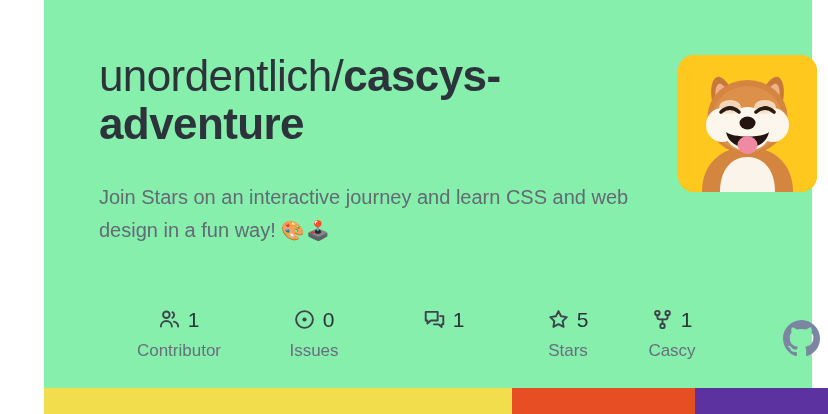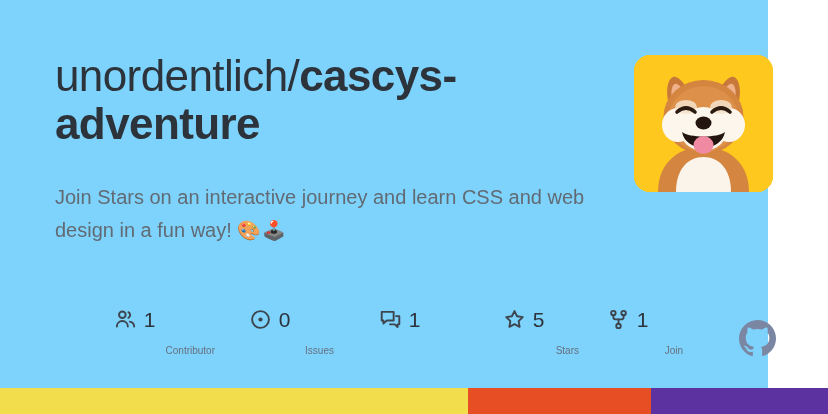--- a/index.html
+++ b/index.html
@@ -13,21 +13,22 @@
 
   body {
     font-family: "Liberation Sans", sans-serif;
     -webkit-font-smoothing: antialiased;
   }
 
   #card {
     position: relative;
     width: 768px;
     height: 414px;
-    background: #7dd3fc;
+    background: #86efac;
+    margin-left: 44px;
   }
 
   
   #header {
     position: absolute;
     left: 55px;
     top: 52px;
     width: 560px;
   }
 
@@ -106,25 +107,24 @@
 
   .stat-value {
     font-size: 21px;
     line-height: 21px;
     color: #2d333b;
     font-weight: 400;
   }
 
   .stat-label {
     margin-top: 10px;
-    font-size: 10px;
+    font-size: 17px;
     line-height: 18px;
     color: #676f7d;
     font-weight: 400;
-    text-align: right;
   }
 
   .stat-0 { left: 0px;   width: 160px; }
   .stat-1 { left: 151px; width: 128px; }
   .stat-2 { left: 265px; width: 160px; }
   .stat-3 { left: 414px; width: 110px; }
   .stat-4 { left: 518px; width: 110px; }
 
   
   #github-mark {
@@ -250,21 +250,21 @@
           <svg width="21" height="21" viewBox="0 0 16 16" fill="none" stroke="#3d444d" stroke-width="1.45" stroke-linecap="round" stroke-linejoin="round">
             <circle cx="4.1" cy="3.1" r="1.7"></circle>
             <circle cx="11.9" cy="3.1" r="1.7"></circle>
             <circle cx="8" cy="12.9" r="1.7"></circle>
             <path d="M4.1 4.8v1.5a1.6 1.6 0 0 0 1.6 1.6h4.6a1.6 1.6 0 0 0 1.6-1.6V4.8"></path>
             <path d="M8 7.9v3.3"></path>
           </svg>
         </span>
         <span class="stat-value">1</span>
       </div>
-      <div class="stat-label">Join</div>
+      <div class="stat-label">Cascy</div>
     </div>
 
   </div>
 
   <div id="github-mark">
     <svg viewBox="0 0 16 16" xmlns="http://www.w3.org/2000/svg">
       <path fill="#7b86a2" d="M8 0C3.58 0 0 3.58 0 8c0 3.54 2.29 6.53 5.47 7.59.4.07.55-.17.55-.38 0-.19-.01-.82-.01-1.49-2.01.37-2.53-.49-2.69-.94-.09-.23-.48-.94-.82-1.13-.28-.15-.68-.52-.01-.53.63-.01 1.08.58 1.23.82.72 1.21 1.87.87 2.33.66.07-.52.28-.87.51-1.07-1.78-.2-3.64-.89-3.64-3.95 0-.87.31-1.59.82-2.15-.08-.2-.36-1.02.08-2.12 0 0 .67-.21 2.2.82a7.4 7.4 0 0 1 2-.27c.68 0 1.36.09 2 .27 1.53-1.04 2.2-.82 2.2-.82.44 1.1.16 1.92.08 2.12.51.56.82 1.27.82 2.15 0 3.07-1.87 3.75-3.65 3.95.29.25.54.73.54 1.48 0 1.07-.01 1.93-.01 2.2 0 .21.15.46.55.38A8.01 8.01 0 0 0 16 8c0-4.42-3.58-8-8-8z"></path>
     </svg>
   </div>
 

